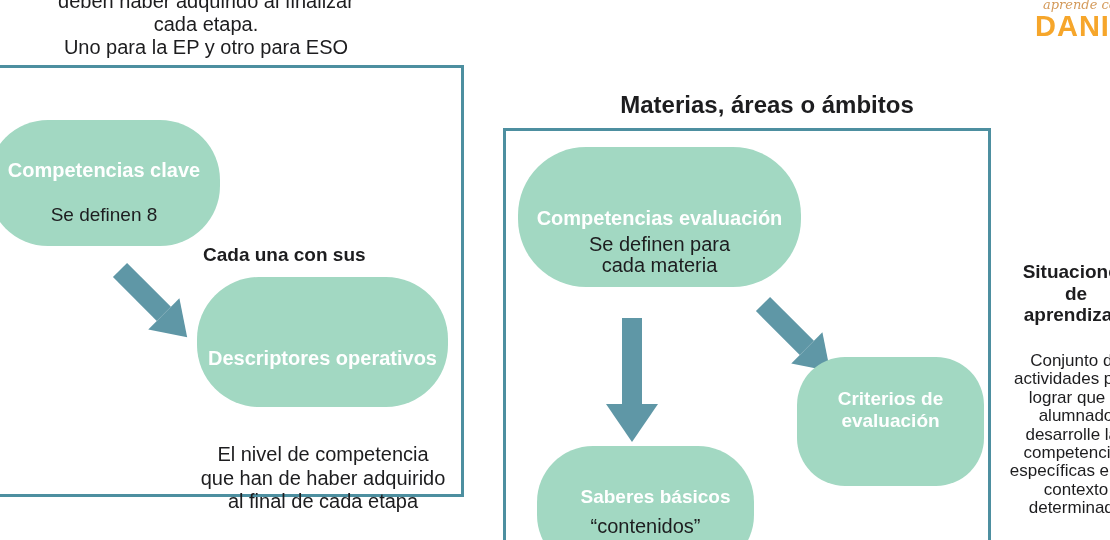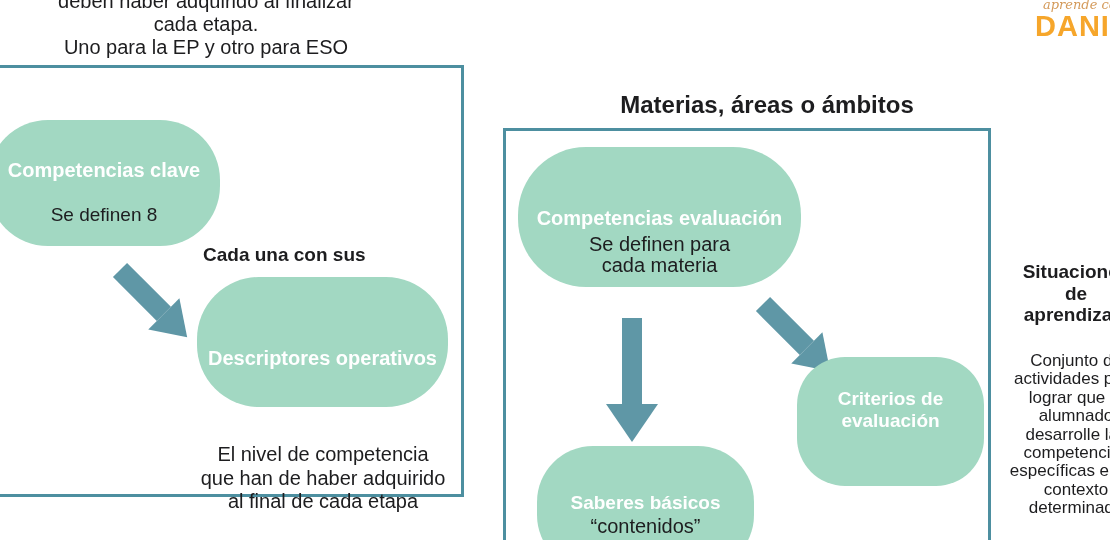--- a/index.html
+++ b/index.html
@@ -28,21 +28,21 @@
   #bubble-clave .subtitle{top:84px;font-size:19px;}
 
   #bubble-descriptores{left:197px;top:277px;width:251px;height:130px;border-radius:62px;}
   #bubble-descriptores .title{top:69px;}
 
   #bubble-especificas{left:518px;top:147px;width:283px;height:140px;border-radius:68px;}
   #bubble-especificas .title{top:59px;}
   #bubble-especificas .subtitle{top:87px;}
 
   #bubble-saberes{left:537px;top:446px;width:217px;height:125px;border-radius:56px;}
-  #bubble-saberes .title{top:45px;font-size:19px;}
+  #bubble-saberes .title{top:39px;font-size:19px;margin-left:10px;}
   #bubble-saberes .subtitle{top:70px;text-align:center;}
 
   #bubble-criterios{left:797px;top:357px;width:187px;height:129px;border-radius:48px;}
   #bubble-criterios .title{top:31px;font-size:19px;line-height:22px;}
 
   
   .arrow-diag{position:absolute;display:flex;align-items:center;transform:rotate(45deg);transform-origin:0 50%;}
   .arrow-diag .shaft{width:62px;height:20px;background:var(--c-arrow,#5f97a6);}
   .arrow-diag .head{width:0;height:0;border-left:33px solid var(--c-arrow,#5f97a6);border-top:22px solid transparent;border-bottom:22px solid transparent;}
   #arrow-left{left:120px;top:248px;}

